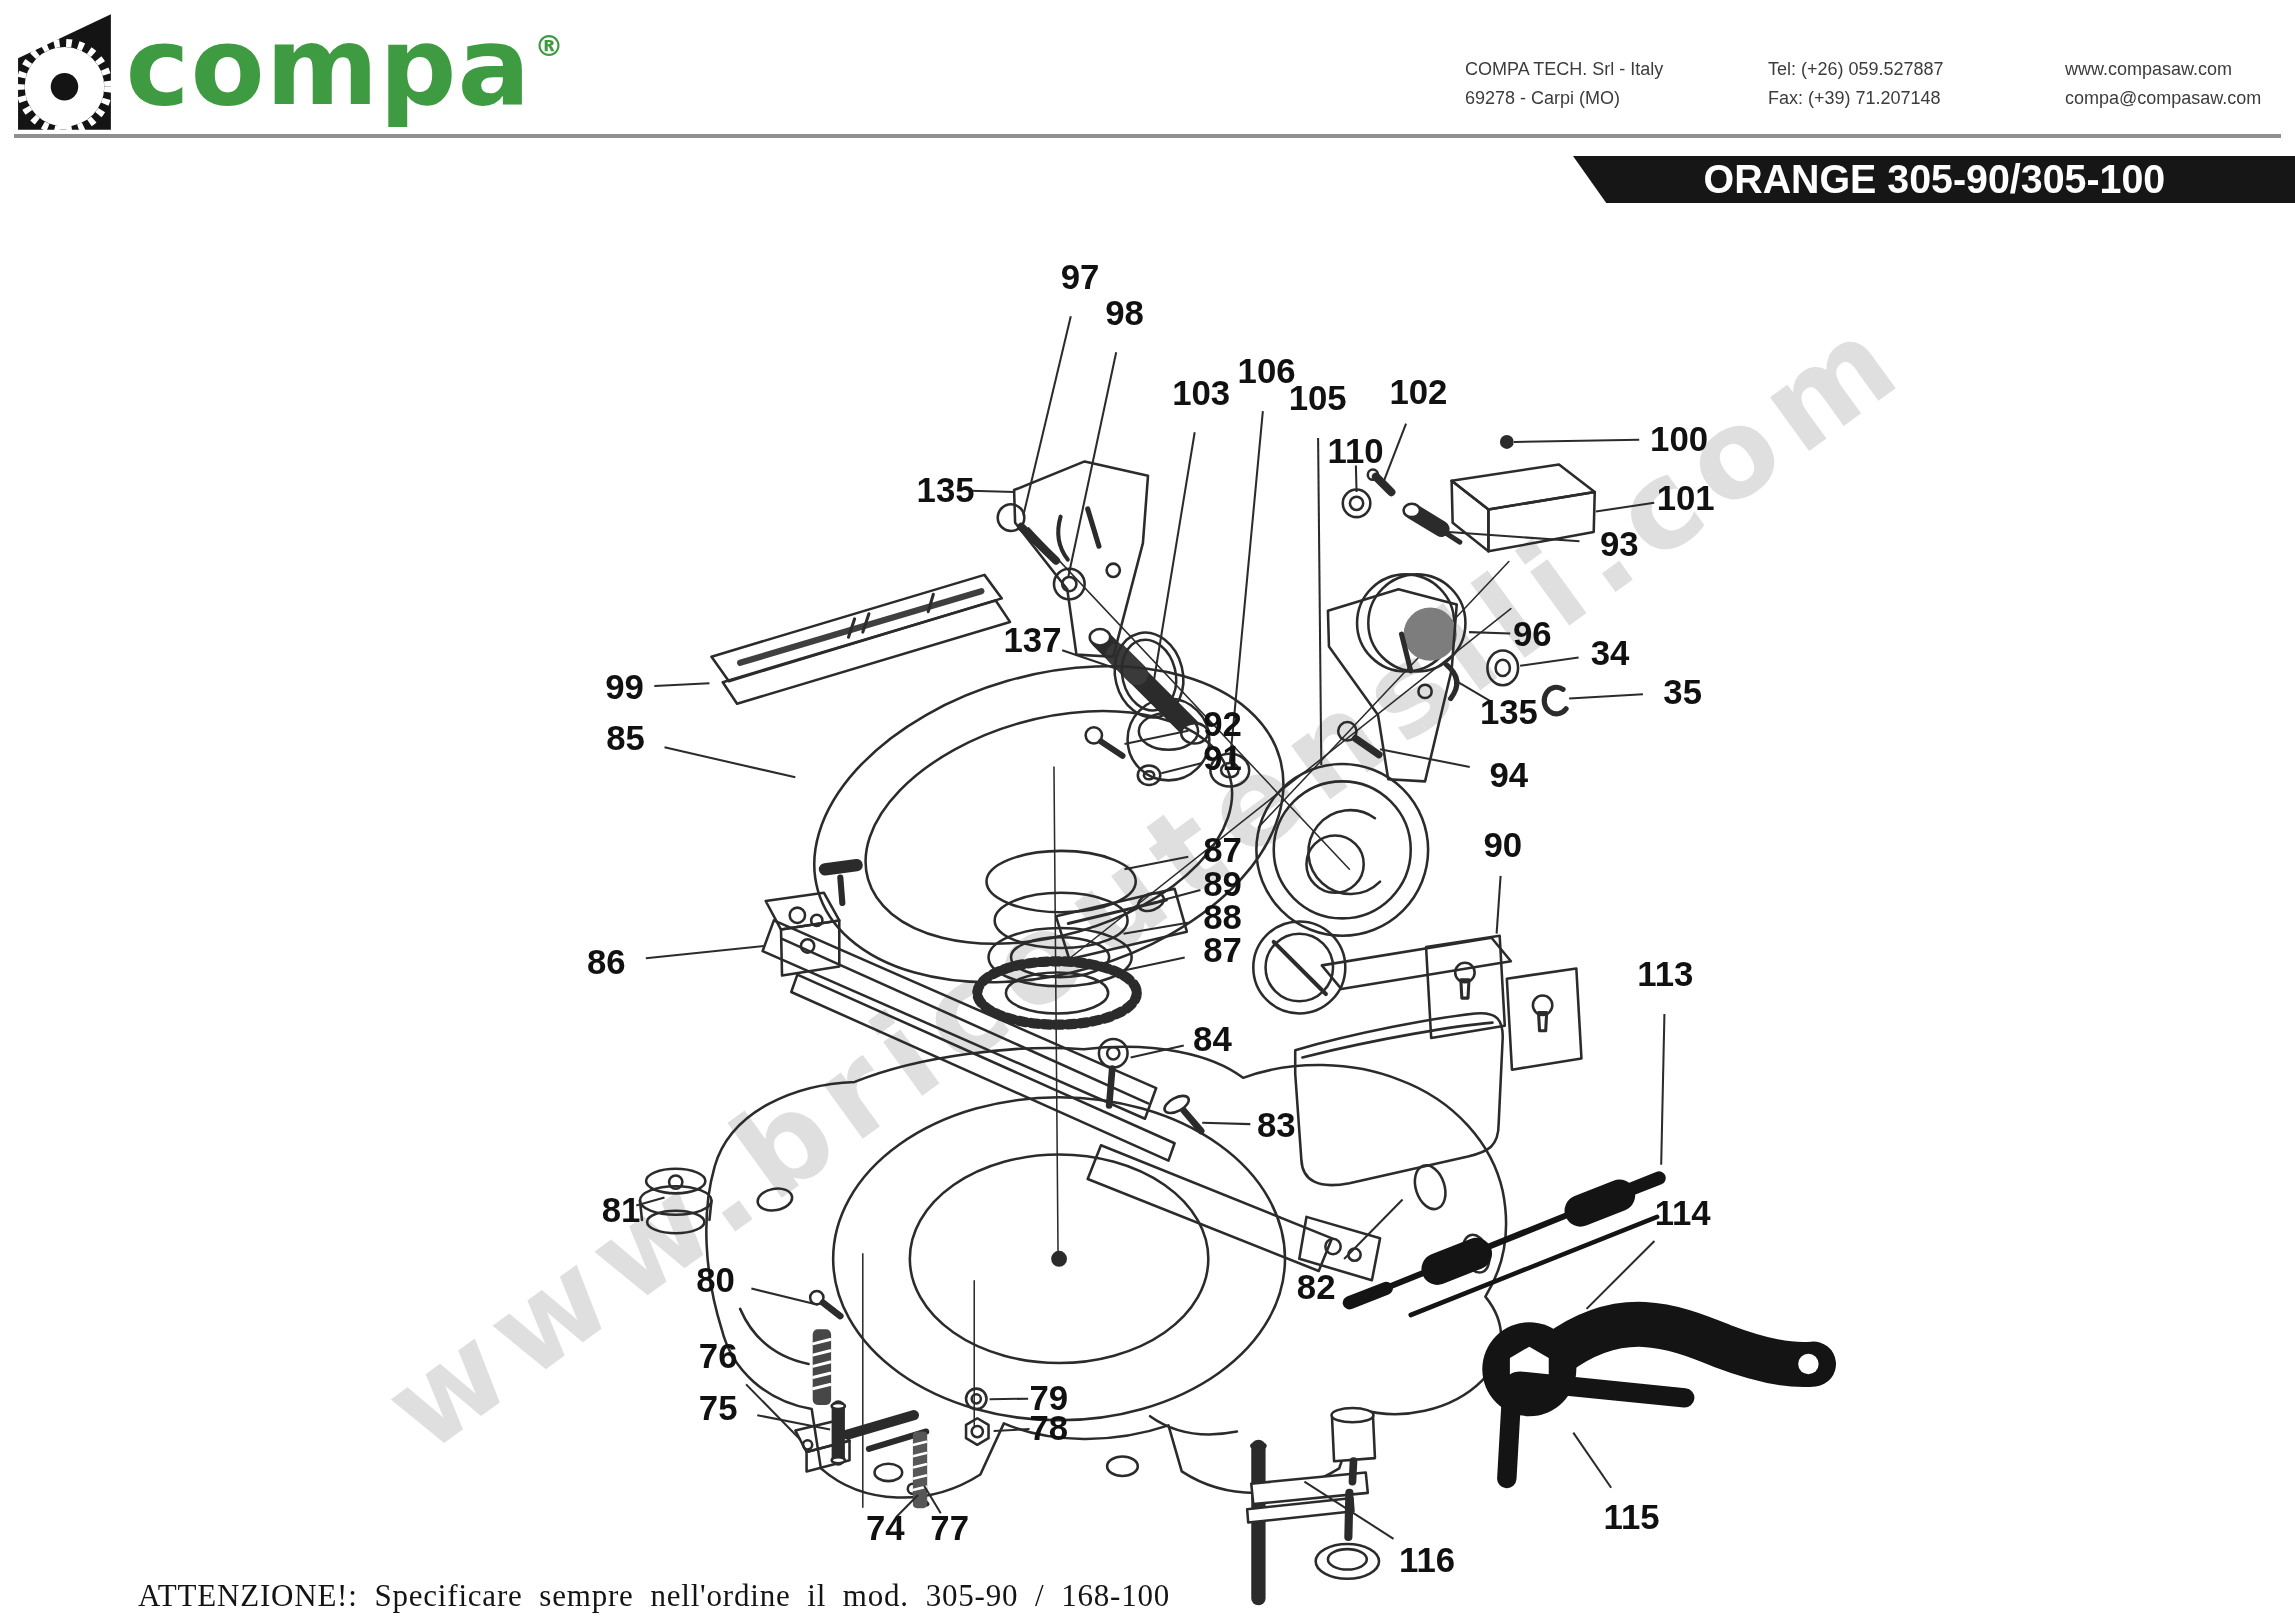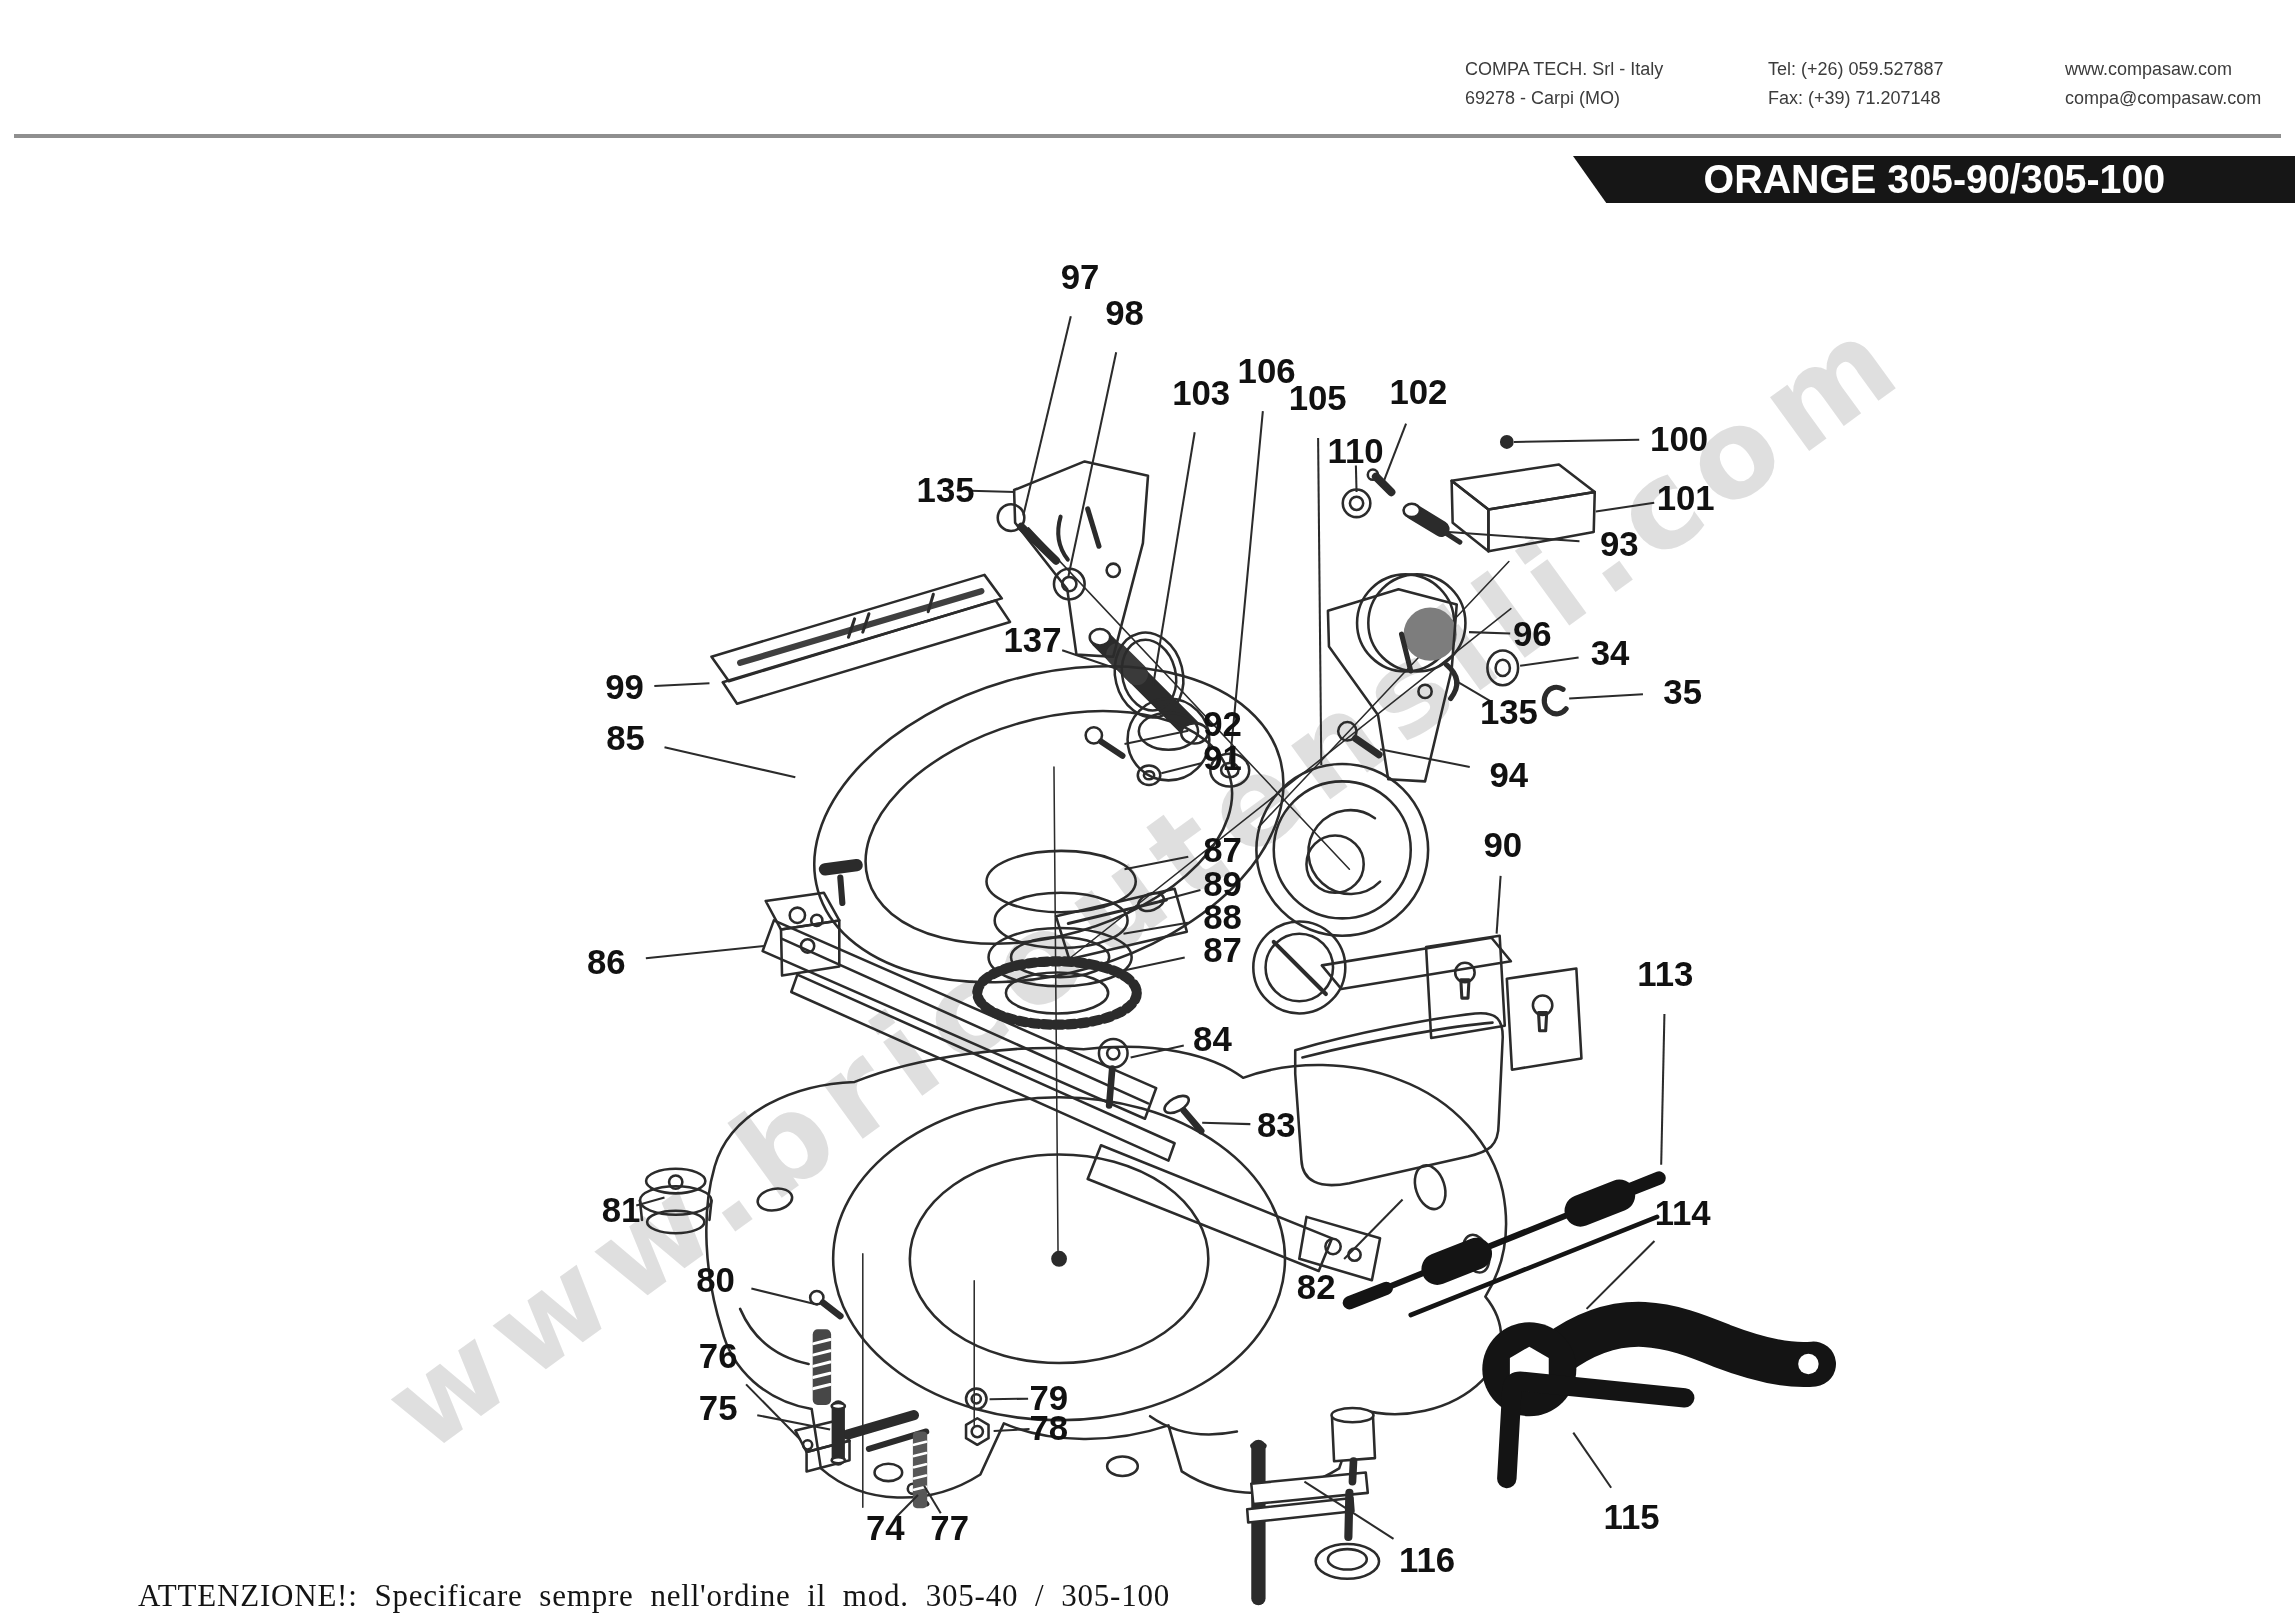--- a/index.html
+++ b/index.html
@@ -29,20 +29,31 @@
   #label-layer text{font-family:"Liberation Sans",sans-serif;font-size:68px;font-weight:600;
                     fill:#111;text-anchor:middle;dominant-baseline:central;}
   #leader-layer line{stroke:#2b2b2b;stroke-width:4;}
   .wm{font-family:"DejaVu Sans",sans-serif;font-weight:700;}
 </style>
 </head>
 <body>
 
 <div class="page">
 
+  <div class="logo">
+    <svg class="logo-icon" viewBox="0 0 200 238">
+      <polygon points="6,92 188,6 188,232 6,232" fill="#141414"></polygon>
+      <circle cx="97" cy="148" r="78" fill="#ffffff"></circle>
+      <circle cx="97" cy="148" r="86" fill="none" stroke="#ffffff" stroke-width="16" stroke-dasharray="11 13"></circle>
+      <circle cx="97" cy="148" r="27" fill="#141414"></circle>
+      <rect x="84" y="210" width="26" height="22" fill="#ffffff"></rect>
+    </svg>
+    <div class="logo-word" style="color: rgb(62, 155, 65);">compa</div>
+    <div class="logo-reg" style="color: rgb(62, 155, 65);">®</div>
+  </div>
 
   <div class="contact c1">
     <div>COMPA TECH. Srl - Italy</div>
     <div>69278 - Carpi (MO)</div>
   </div>
   <div class="contact c2">
     <div>Tel: (+26) 059.527887</div>
     <div>Fax: (+39) 71.207148</div>
   </div>
   <div class="contact c3">
@@ -420,16 +431,16 @@
         <text x="1405" y="2753">75</text>
         <text x="2052" y="2735">79</text>
         <text x="2052" y="2793">78</text>
         <text x="1732" y="2989">74</text>
         <text x="1858" y="2989">77</text>
         <text x="2792" y="3052">116</text>
         <text x="3192" y="2968">115</text>
       </g>
   </svg>
 
-  <div class="footer-note">ATTENZIONE!: Specificare sempre nell'ordine il mod. 305-40 / 305-100</div>
+  <div class="footer-note">ATTENZIONE!: Specificare sempre nell'ordine il mod. 305-90 / 168-100</div>
 
 </div>
 
 
 </body></html>

